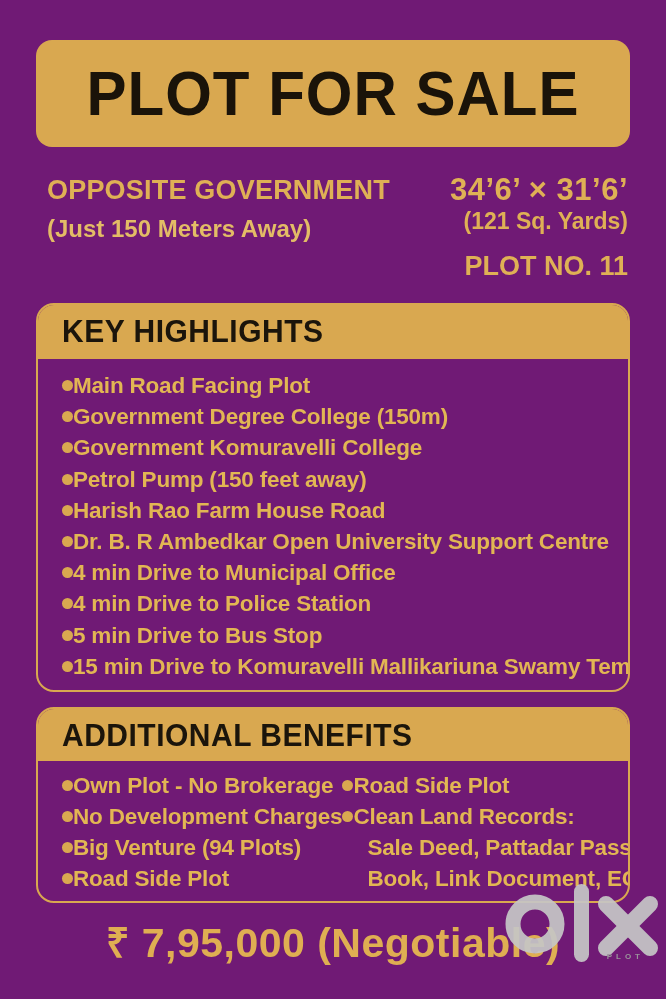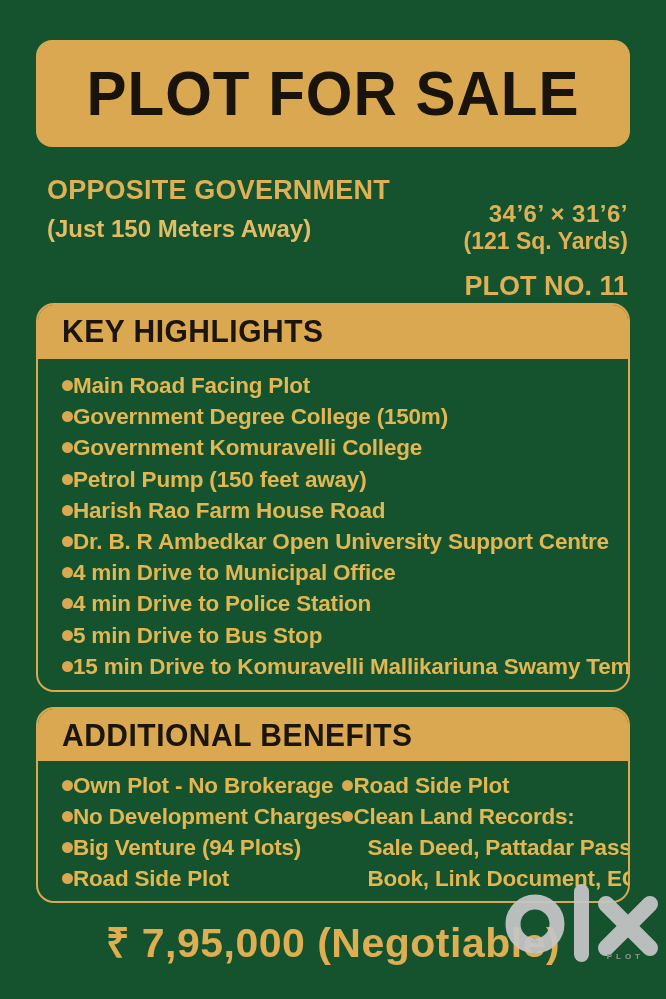--- a/index.html
+++ b/index.html
@@ -1,19 +1,19 @@
 <!DOCTYPE html>
 <html><head>
 <meta charset="utf-8">
 <style>
   html,body { margin:0; padding:0; background:#000; }
   .poster {
     position:relative;
     width:666px; height:999px;
-    background:#14532d;
+    background:#701a75;
     font-family:"Liberation Sans", sans-serif;
     overflow:hidden;
     margin:0 auto;
   }
   
   .title-box {
     position:absolute; left:36px; top:40px;
     width:594px; height:107px;
     background:#d9a850; border-radius:16px;
     display:flex; align-items:center; justify-content:center;
@@ -26,21 +26,21 @@
   
   .loc-block {
     position:absolute; left:47px; top:172px; width:420px;
     color:#dfb055;
   }
   .loc-line { font-size:27px; font-weight:bold; line-height:36px; white-space:nowrap; letter-spacing:0.2px; }
   .loc-note { font-size:24px; font-weight:bold; color:#e3bc66; margin-top:7px; white-space:nowrap; }
   .dim-block {
     position:absolute; right:38px; top:172px; text-align:right; color:#dfb055;
   }
-  .dim-size { font-size:24px; font-weight:bold; white-space:nowrap; letter-spacing:0.5px;margin-top:28px; }
+  .dim-size { font-size:31px; font-weight:bold; white-space:nowrap; letter-spacing:0.5px; }
   .dim-area { font-size:23px; font-weight:bold; white-space:nowrap; }
   .dim-plotno { font-size:27px; font-weight:bold; margin-top:16px; white-space:nowrap; }
   
   .section-box {
     position:absolute; left:36px; width:594px;
     border:2px solid #d9a850; border-radius:18px;
     box-sizing:border-box; overflow:hidden; background:transparent;
   }
   .section-header {
     background:#d9a850; display:flex; align-items:center; padding-left:24px;

